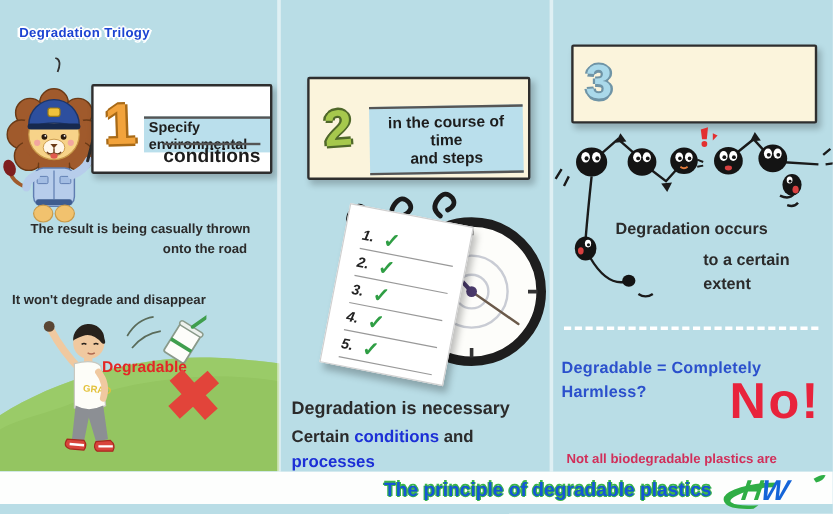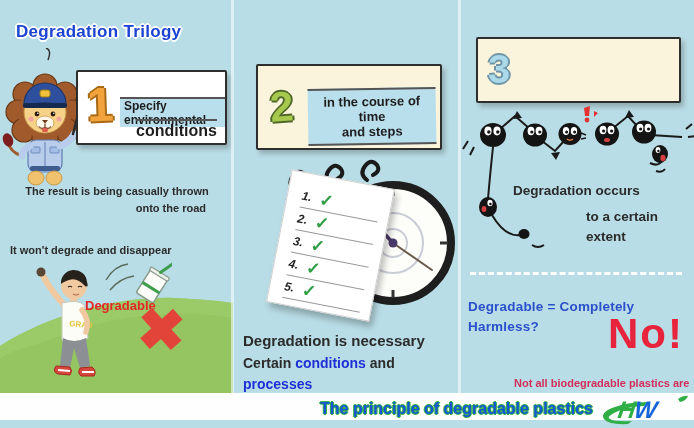--- a/index.html
+++ b/index.html
@@ -8,21 +8,21 @@
   .stage { position:relative; width:694px; height:428px; background:#b9dde6; overflow:hidden; }
 
   .panel { position:absolute; top:0; height:393px; overflow:hidden; }
   .p1 { left:0; width:233px; }
   .p2 { left:233px; width:227px; }
   .p3 { left:460px; width:234px; }
   .divider { position:absolute; top:0; width:3px; height:393px; background:rgba(255,255,255,.55); }
   .div1 { left:231px; } .div2 { left:458px; }
 
   
-  .main-title { position:absolute; left:16px; top:22px; font-size:17px; font-weight:bold;
+  .main-title { position:absolute; left:16px; top:22px; font-size:11px; font-weight:bold;
     color:#1c43d2; letter-spacing:.3px;
     text-shadow:-2px 0 0 #fff,2px 0 0 #fff,0 -2px 0 #fff,0 2px 0 #fff,-1px -1px 0 #fff,1px 1px 0 #fff,-1px 1px 0 #fff,1px -1px 0 #fff; }
   .card { position:absolute; border:2px solid #2e2e2e; border-radius:2px;
     box-shadow:3px 4px 5px rgba(0,0,0,.22); }
   .card1 { left:76px; top:70px; width:151px; height:75px; background:#ffffff; }
   .bignum { font-weight:bold; line-height:1; }
   .num1 { position:absolute; left:9px; top:9px; font-size:48px; color:#f2a33c;
     text-shadow:-2px 0 0 #a86a17,2px 0 0 #a86a17,0 -2px 0 #a86a17,0 2px 0 #a86a17; transform:rotate(-2deg); }
   .step1-l1 { position:absolute; left:42px; top:25px; font-size:12px; font-weight:bold; color:#1d1d1d;
     background:#badfec; padding:0 4px; border-top:2px solid #555; }
@@ -63,21 +63,21 @@
     text-shadow:-2px 0 0 #6f94a6,2px 0 0 #6f94a6,0 -2px 0 #6f94a6,0 2px 0 #6f94a6; }
   .step3-text { position:absolute; left:44px; top:23px; font-size:13px; font-weight:bold; color:#1d1d1d;
     background:#badfec; padding:3px 4px; border-top:2px solid #555; border-bottom:2px solid #555; }
   .mol-svg { position:absolute; left:0; top:105px; width:234px; height:150px; }
   .p3-l1 { left:53px; top:181px; font-size:13.5px; }
   .p3-l2 { left:78px; top:207px; font-size:13.5px;margin-left:48px; }
   .p3-l3 { left:95px; top:231px; font-size:13.5px; }
   .dashes { position:absolute; left:10px; top:272px; width:212px; border-top:3px dashed #fff; }
   .p3-q { left:8px; top:297px; font-size:13.5px; color:#2b50cc; letter-spacing:.2px; }
   .p3-no { position:absolute; left:148px; top:310px; font-size:42px; font-weight:bold; color:#e8233c; letter-spacing:2px; }
-  .p3-note { left:12px; top:375px; font-size:11px;margin-left:42px; }
+  .p3-note { left:12px; top:375px; font-size:11px; }
   .note-red { color:#d12f5a; }
 
   
   .footer { position:absolute; left:0; top:393px; width:694px; height:27px; background:#fdfefd; }
   .footer-title { position:absolute; left:320px; top:7px; font-size:16px; font-weight:bold; color:#1556d6;
     text-shadow:-1px 0 0 #3bb54a,1px 0 0 #3bb54a,0 -1px 0 #3bb54a,0 1px 0 #3bb54a; }
   .logo { position:absolute; left:598px; top:2px; width:92px; height:31px; }
   .logo-letters { position:absolute; left:20px; top:1px; font-size:24px; font-weight:bold; font-style:italic;
     transform:skewX(-8deg); letter-spacing:-1px; }
   .logo-h { color:#2fae45; } .logo-w { color:#1565d8; }

